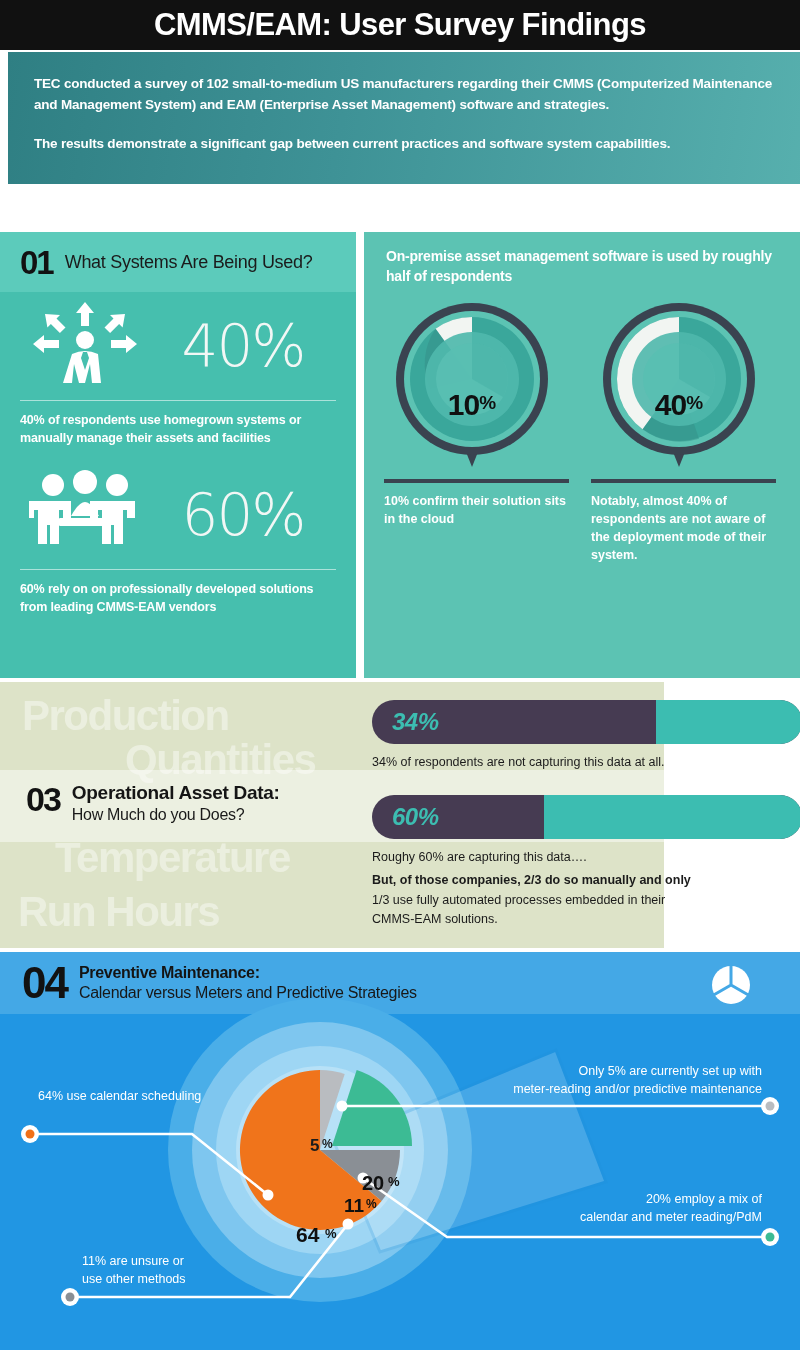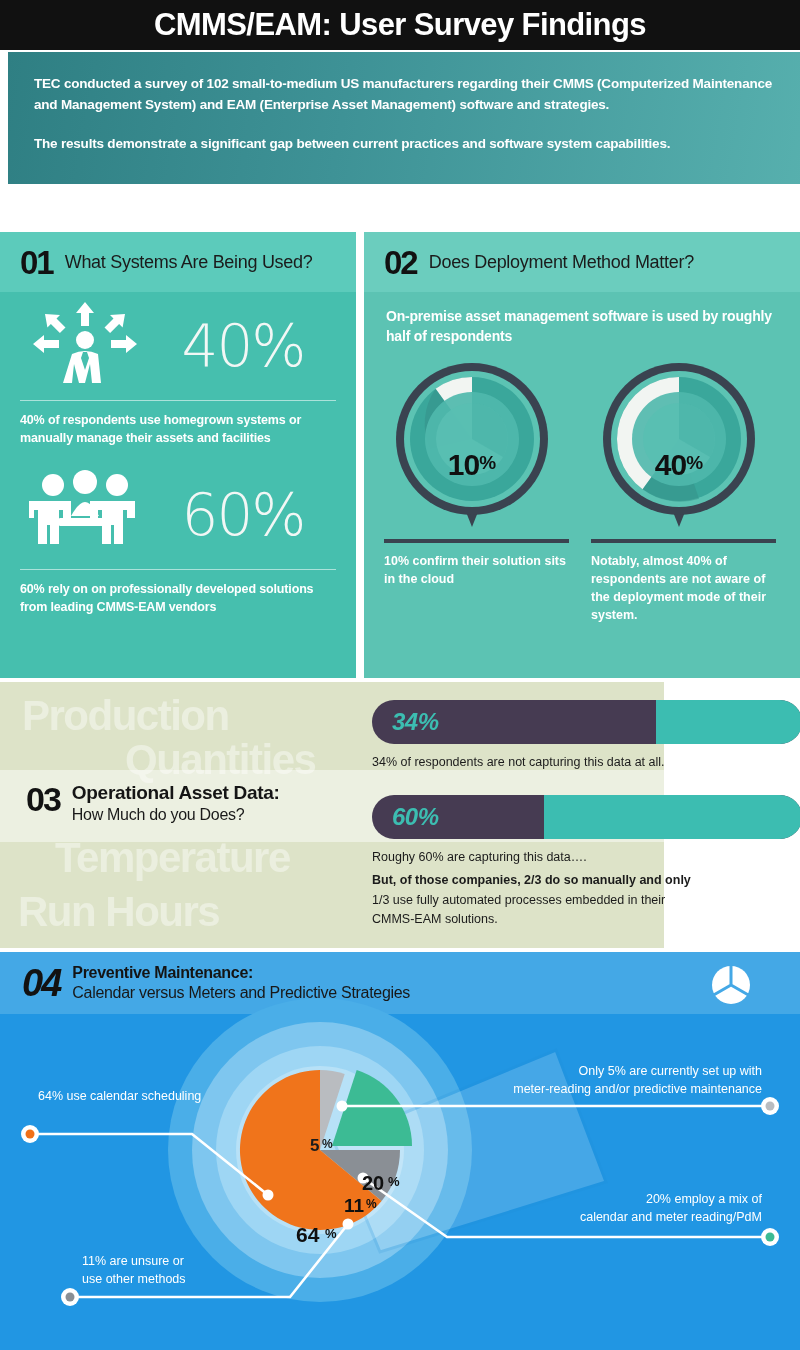--- a/index.html
+++ b/index.html
@@ -135,21 +135,21 @@
 
   
   .sec04 {
     position: absolute; left: 0; top: 952px; width: 800px; height: 398px;
     background: #2196e3; overflow: hidden;
   }
   .sec04-head {
     position: absolute; left: 0; top: 0; width: 800px; height: 62px;
     background: #44a8e6; display: flex; align-items: center; padding-left: 22px;
   }
-  .sec04-head .sec-num { font-size: 38px; font-style: italic; }
+  .sec04-head .sec-num { font-size: 44px; }
   .sec04-ttl { margin-left: 12px; }
   .sec04-ttl .l1 { font-size: 16px; font-weight: bold; color: #141414; letter-spacing: -0.3px; }
   .sec04-ttl .l2 { font-size: 16px; color: #181818; letter-spacing: -0.3px; margin-top: 2px; }
   .pie-icon { position: absolute; right: 48px; top: 12px; }
 
   .callout { position: absolute; color: #ffffff; font-size: 12.5px; line-height: 1.45; }
   .co-left  { text-align: left; }
   .co-right { text-align: right; }
 
   svg.overlay { position: absolute; left: 0; top: 0; }
@@ -225,24 +225,20 @@
             </svg>
           </div>
           <div class="stat-num">60%</div>
         </div>
         <div class="stat-rule"></div>
         <div class="stat-desc">60% rely on on professionally developed solutions from leading CMMS-EAM vendors</div>
       </div>
     </div>
 
     <div class="sec02">
-      <div class="sec-head">
-        <span class="sec-num">02</span>
-        <span class="sec-title">Does Deployment Method Matter?</span>
-      </div>
 
       <div class="sec02-lead">
         <span>On-premise asset management software is used by roughly </span><b>half of respondents</b>
       </div>
 
       <div class="donut-wrap">
 
         <div class="donut-col">
           <div class="pin">
             <svg width="170" height="178" viewBox="0 0 170 178">

